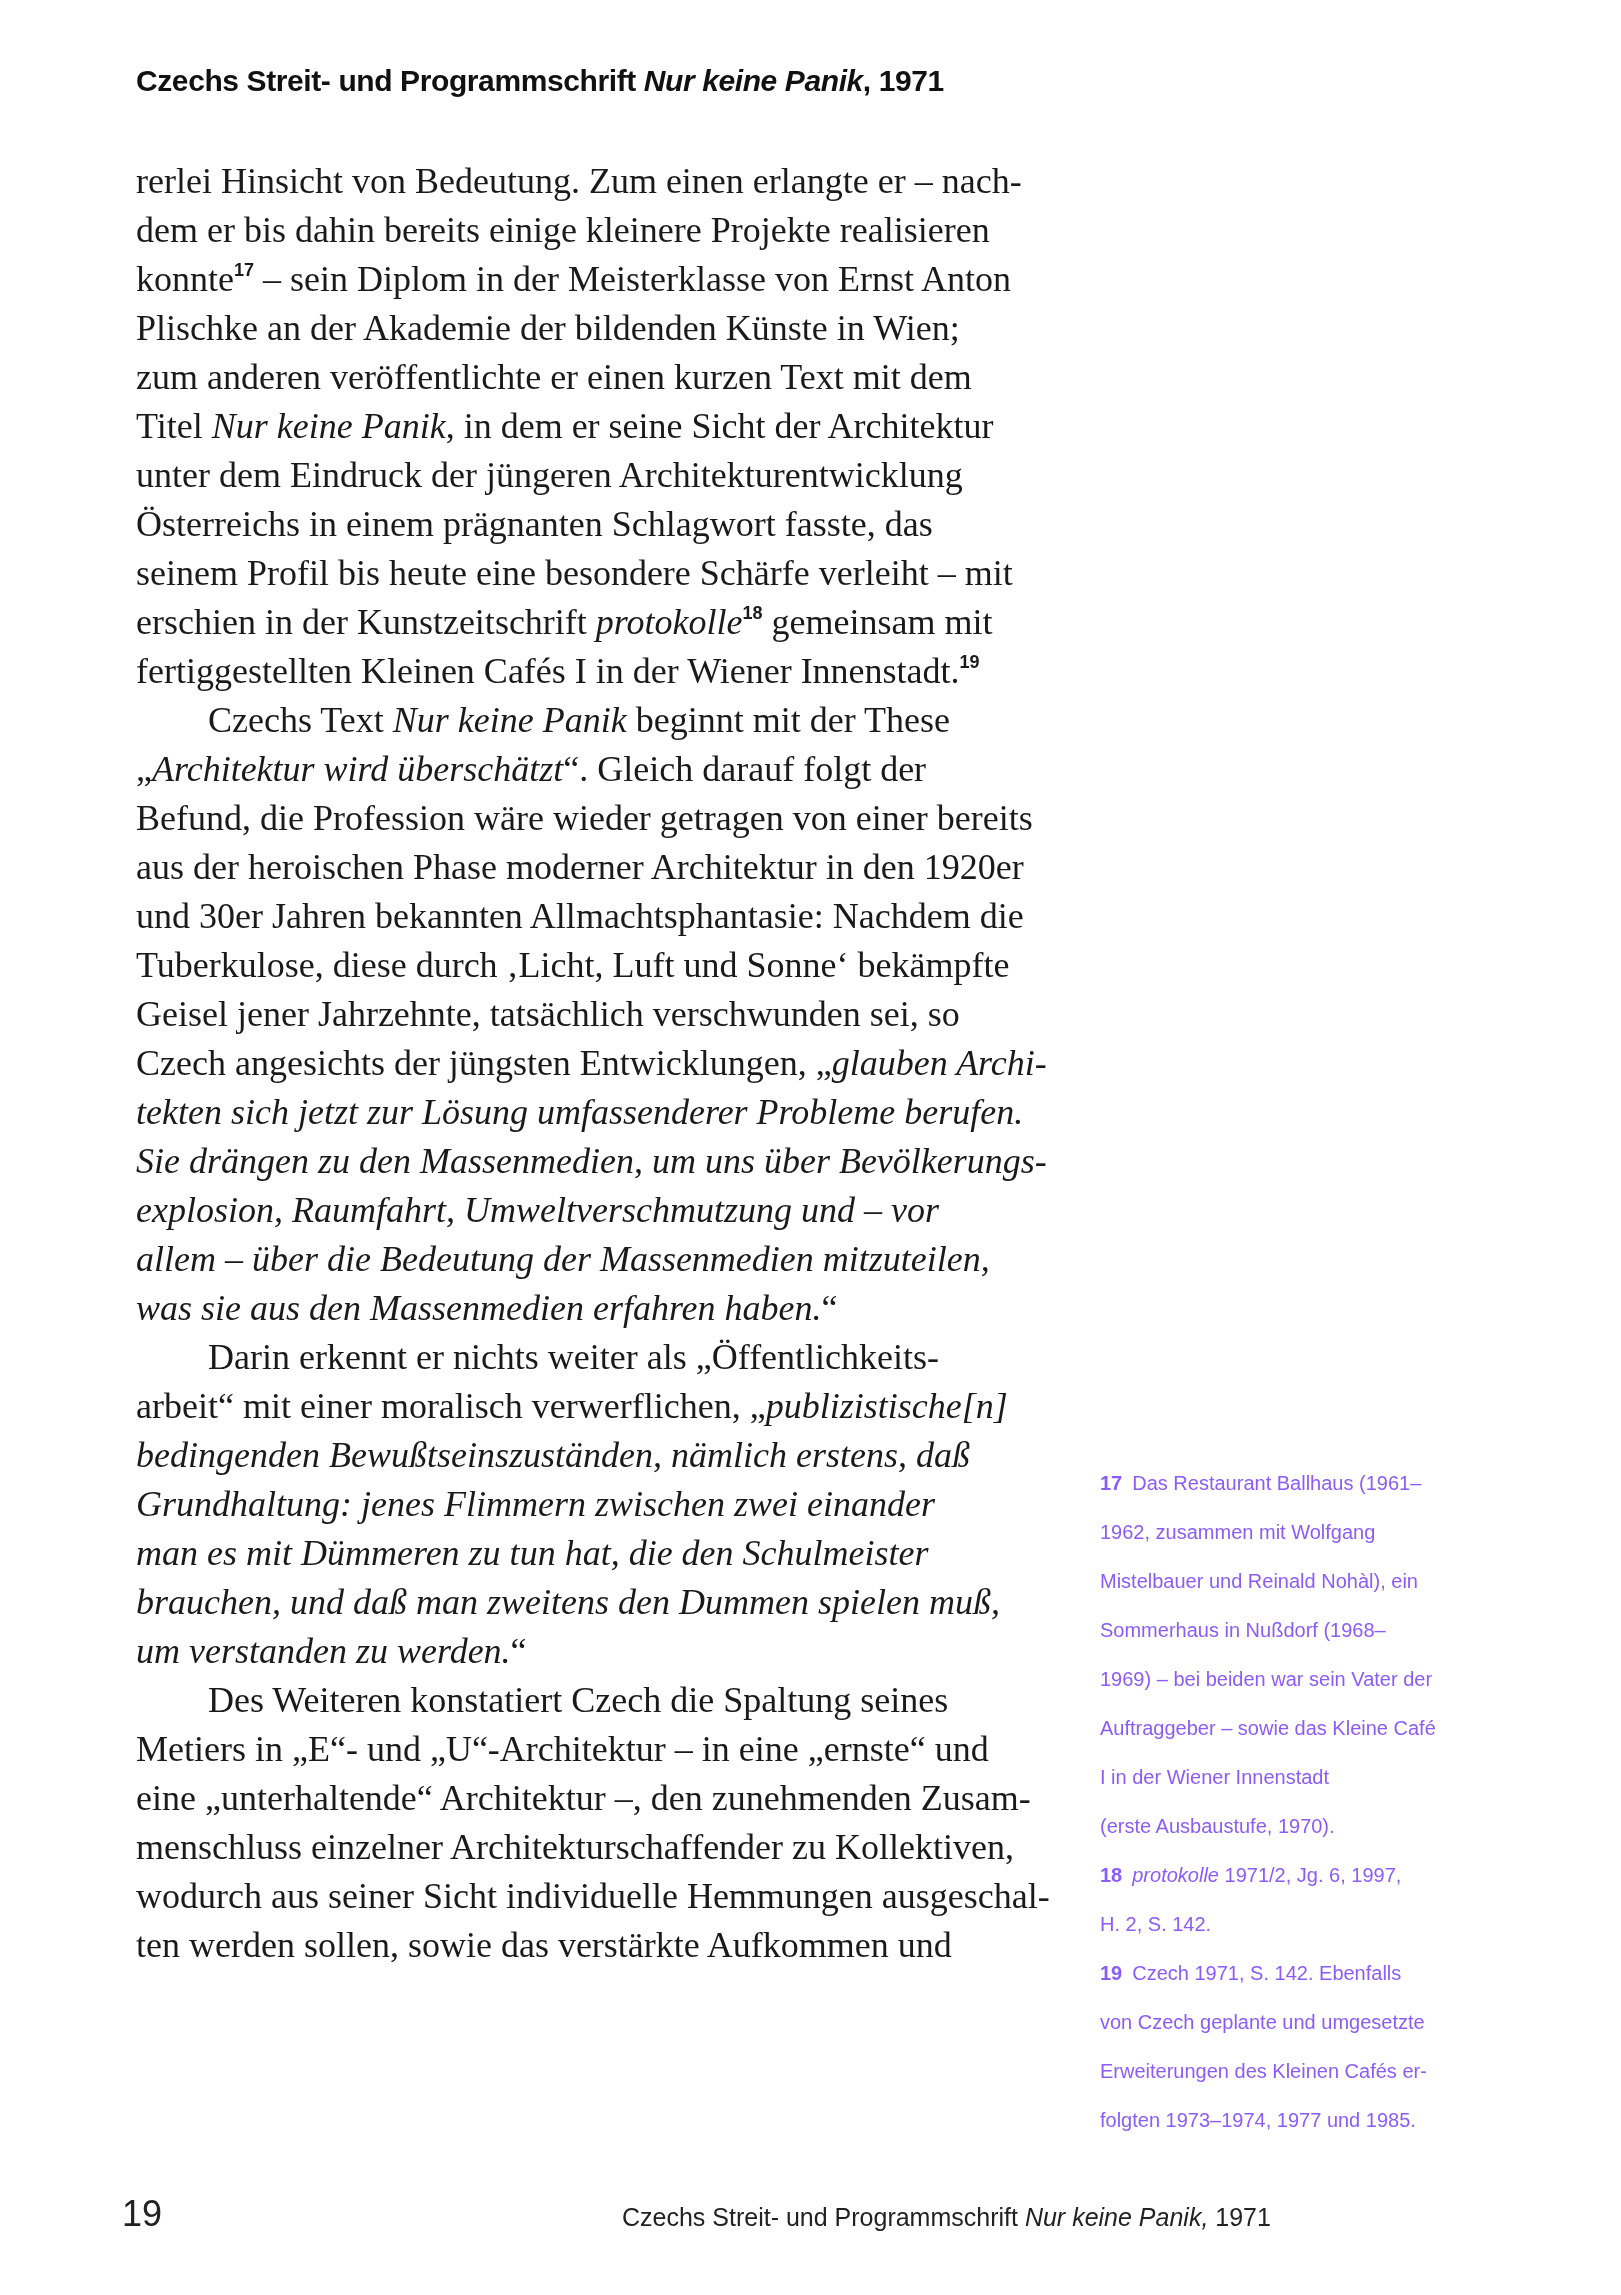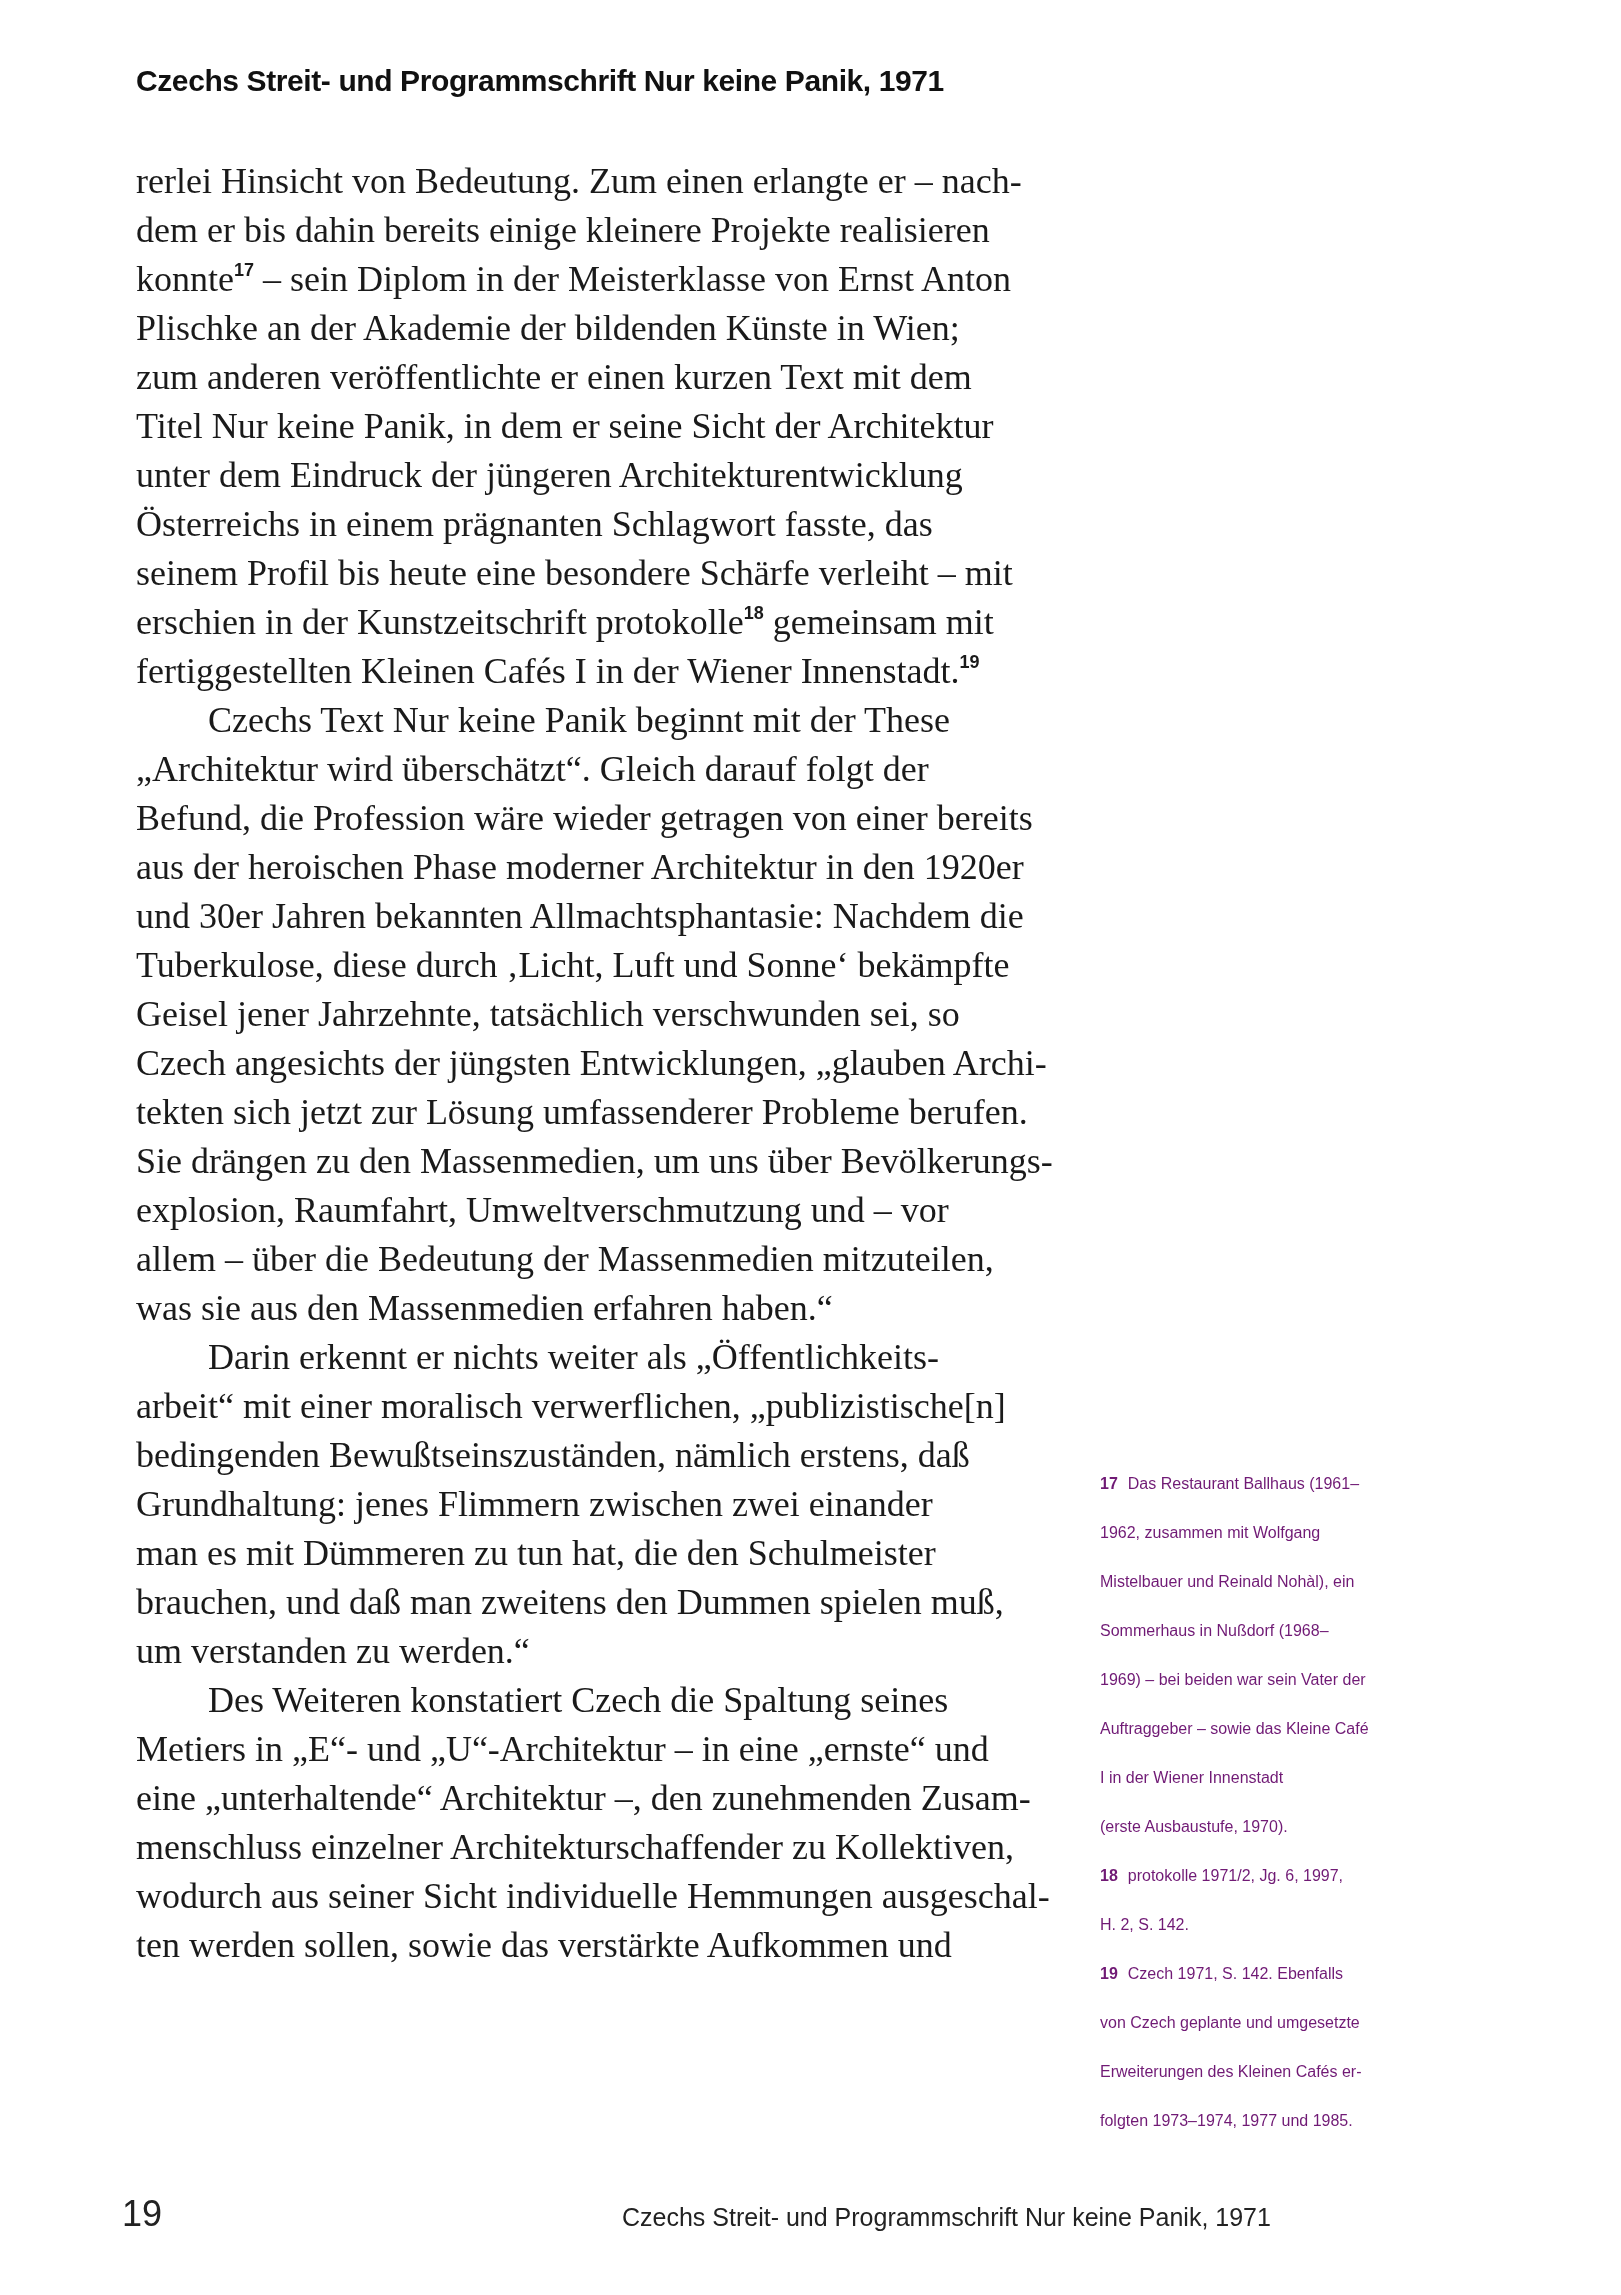--- a/index.html
+++ b/index.html
@@ -9,25 +9,25 @@
     font-family: "Liberation Sans", sans-serif; font-weight: bold; font-size: 30px;
     letter-spacing: -0.4px; color: #111;
   }
   .body-col {
     position: absolute; left: 136px; top: 157px; width: 943px;
     font-family: "Liberation Serif", serif; font-size: 36px; line-height: 49px;
     color: #1a1a1a;
   }
   .line { white-space: nowrap; display: block; height: 49px; }
   .line.indent { padding-left: 72px; }
-  .it { }
+  .it { font-style: italic; }
   sup.fn { font-family: "Liberation Sans", sans-serif; font-weight: bold; font-size: 18px; vertical-align: 15px; line-height: 0; }
   .notes {
     position: absolute; left: 1100px; top: 1459px; width: 463px;
-    font-family: "Liberation Sans", sans-serif; font-size: 16px; line-height: 49px; color: #701a75;
+    font-family: "Liberation Sans", sans-serif; font-size: 20px; line-height: 49px; color: #8b5cf6;
   }
   .nline { display: block; white-space: nowrap; height: 49px; }
   .nnum { font-weight: bold; margin-right: 10px; }
   .footer-page {
     position: absolute; left: 122px; top: 2193px;
     font-family: "Liberation Sans", sans-serif; font-size: 36px; color: #222;
   }
   .footer-title {
     position: absolute; left: 622px; top: 2203px;
     font-family: "Liberation Sans", sans-serif; font-size: 25px; color: #222;

